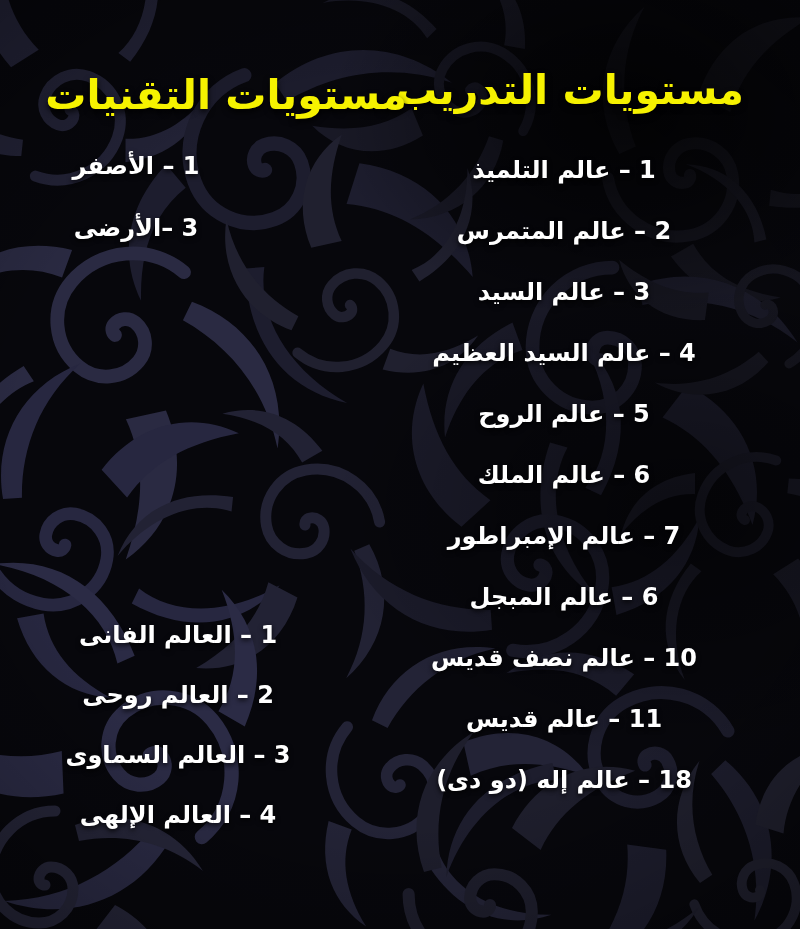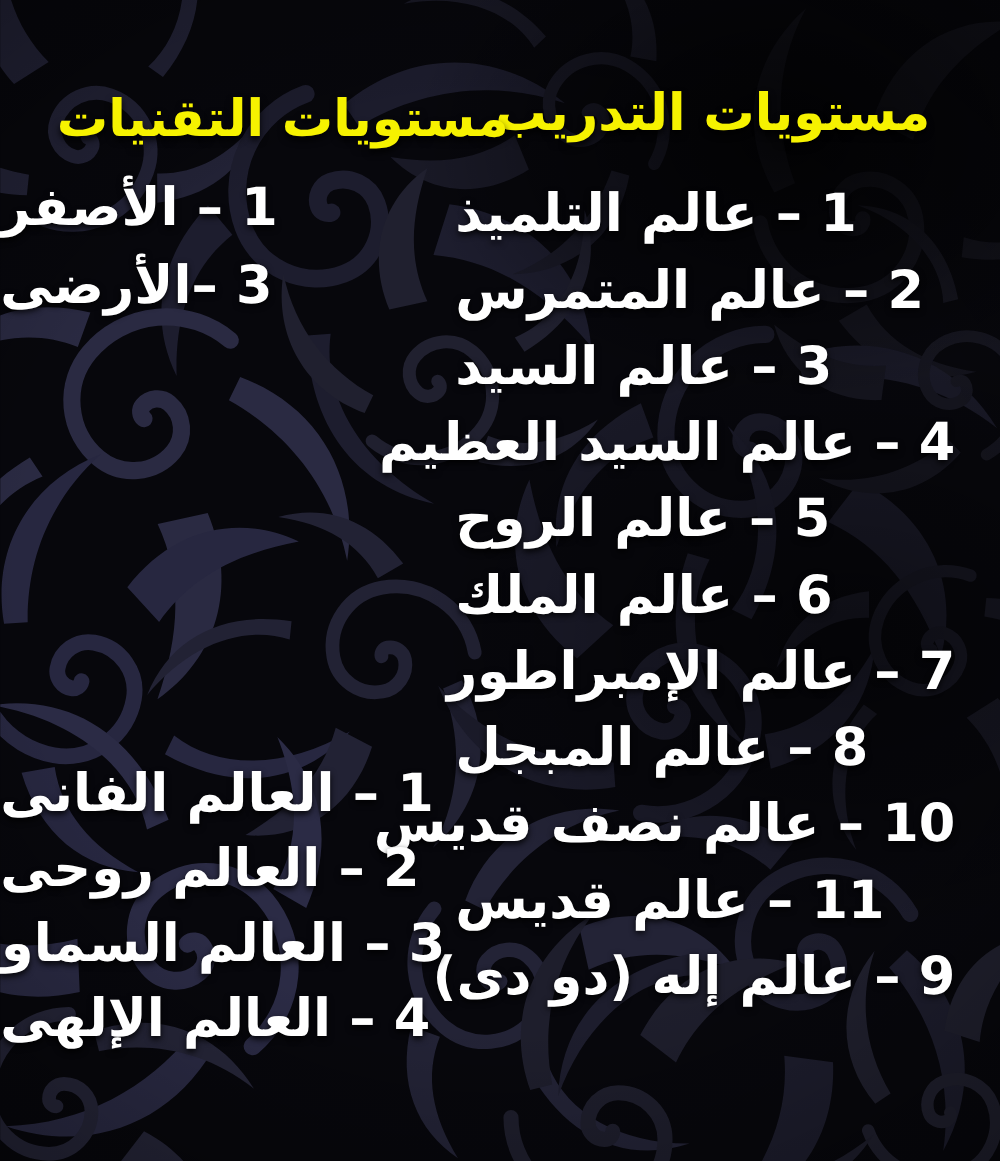--- a/index.html
+++ b/index.html
@@ -36,24 +36,24 @@
     color: #f6f200;
     font-weight: bold;
     font-size: 41px;
     line-height: 1.2;
     text-align: center;
     text-shadow: 0 3px 6px rgba(0,0,0,0.9);
     white-space: nowrap;
   }
   .list { color: #ffffff; }
   .item {
-    font-size: 42px;
+    font-size: 24px;
     font-weight: bold;
     color: #ffffff;
-    text-align: left;
+    text-align: center;
     white-space: nowrap;
     text-shadow: 0 2px 5px rgba(0,0,0,0.9);
   }
   
   .sec-training-title { top: 50px;  right: 40px;  width: 330px; }
   .sec-training-list  { top: 140px; right: 36px;  width: 400px; }
   .sec-training-list .item { height: 61px; line-height: 61px; }
   
   .sec-tech-title { top: 55px;  left: 28px; width: 364px; }
   .sec-tech-list  { top: 135px; left: 0;    width: 272px; }
@@ -103,24 +103,24 @@
 
   <h1 class="section section-title sec-training-title">مستويات التدريب</h1>
   <div class="section list sec-training-list">
     <div class="item">1 – عالم التلميذ</div>
     <div class="item">2 – عالم المتمرس</div>
     <div class="item">3 – عالم السيد</div>
     <div class="item">4 – عالم السيد العظيم</div>
     <div class="item">5 – عالم الروح</div>
     <div class="item">6 – عالم الملك</div>
     <div class="item">7 – عالم الإمبراطور</div>
-    <div class="item">8 – عالم المبجل</div>
+    <div class="item">6 – عالم المبجل</div>
     <div class="item">10 – عالم نصف قديس</div>
     <div class="item">11 – عالم قديس</div>
-    <div class="item">9 – عالم إله (دو دى)</div>
+    <div class="item">18 – عالم إله (دو دى)</div>
   </div>
 
   <h1 class="section section-title sec-tech-title">مستويات التقنيات</h1>
   <div class="section list sec-tech-list">
     <div class="item">1 – الأصفر</div>
     <div class="item">3 –الأرضى</div>
   </div>
 
   <div class="section list sec-spirit-list">
     <div class="item">1 – العالم الفانى</div>

